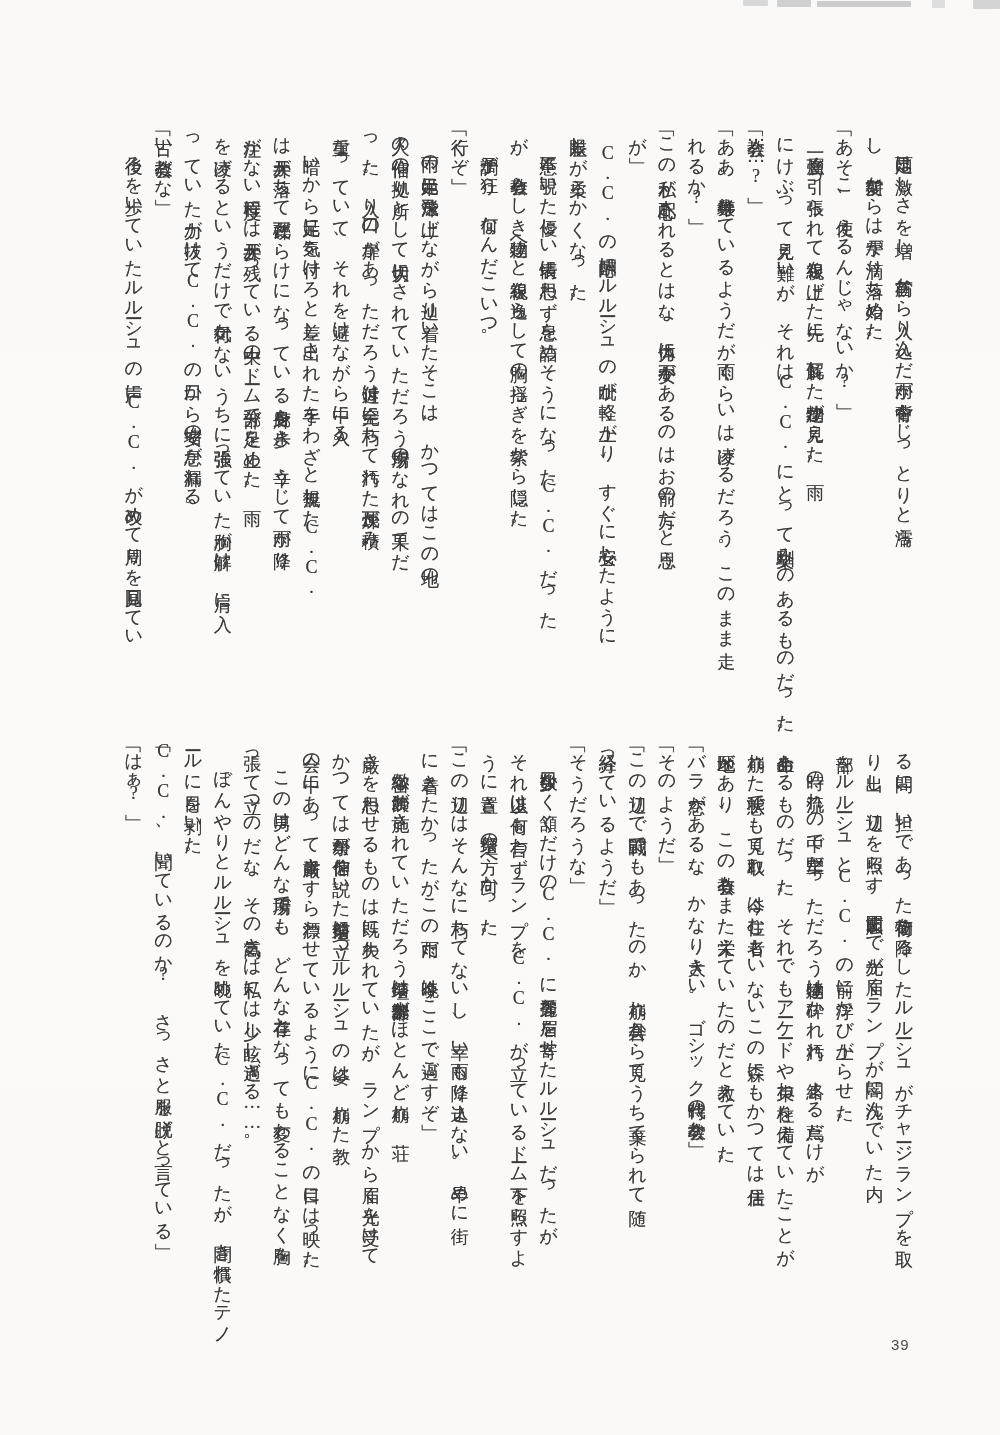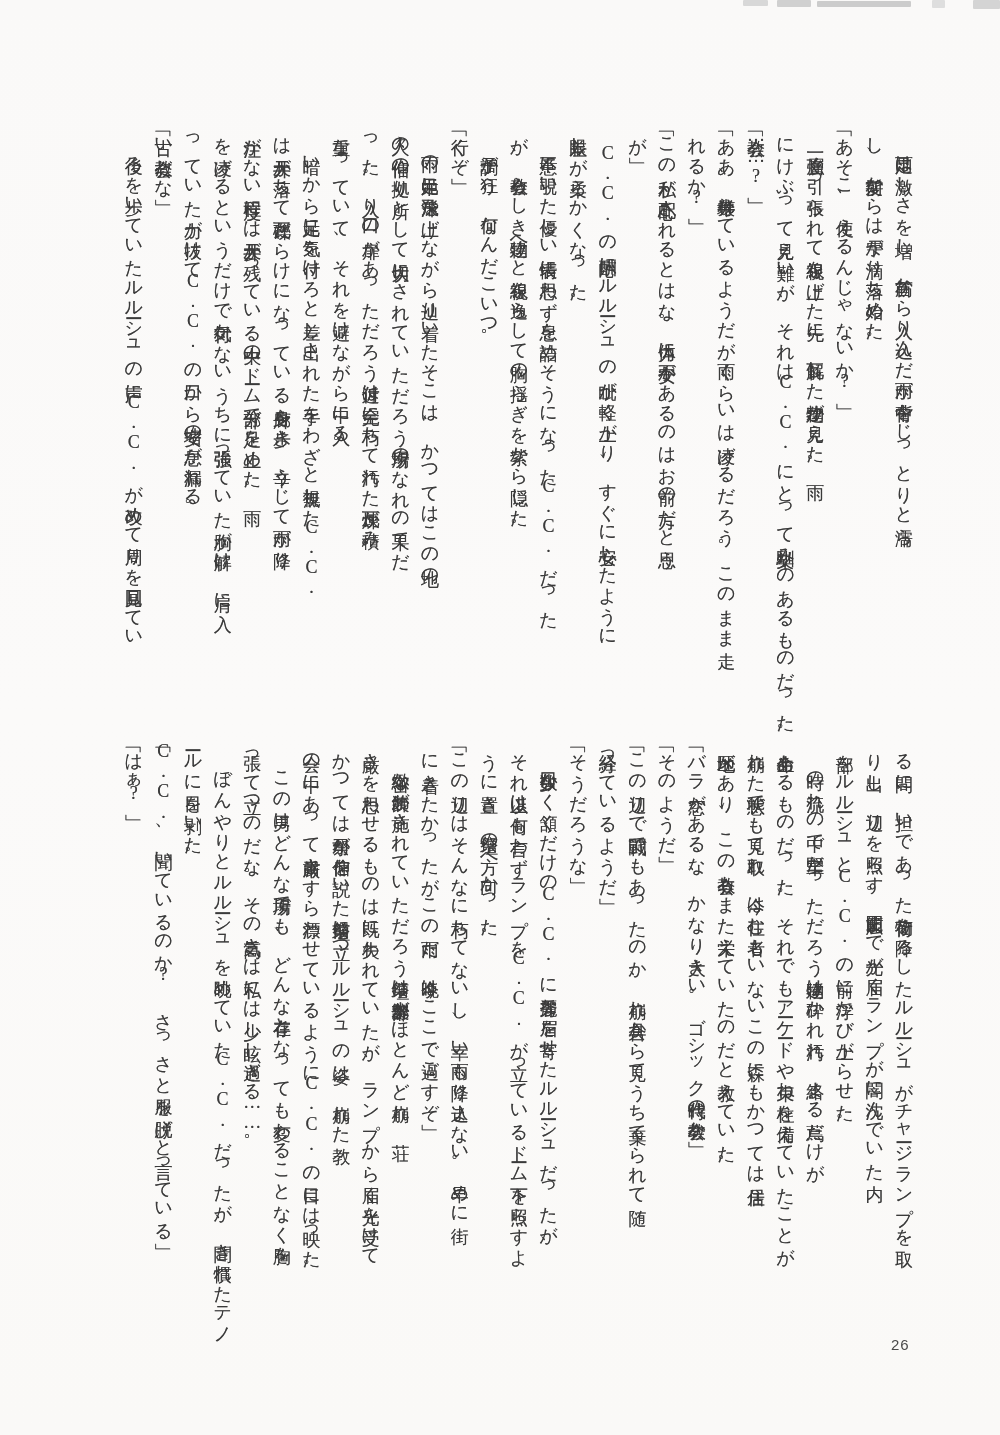--- a/index.html
+++ b/index.html
@@ -130,15 +130,15 @@
       <p class="tline">かつては司祭が信仰を説いた祭壇前に立つルルーシュの姿は、崩れた教</p>
       <p class="tline">会の中にあって厳粛さすら漂わせているようにC.C.の目には映った。</p>
       <p class="tline">　この男はどんな場所でも、どんな存在となっても変わることなく胸を</p>
       <p class="tline">張って立つのだな。その気高さは私には少し眩し過ぎる……。</p>
       <p class="tline">　ぼんやりとルルーシュを眺めていたC.C.だったが、聞き慣れたテノ</p>
       <p class="tline">ールに目を剥いた。</p>
       <p class="tline">「C.C.、聞いているのか?　さっさと服を脱げと言っている」</p>
       <p class="tline">「はぁ?」</p>
     </div>
 
-  <div class="page-number">26</div>
+  <div class="page-number">39</div>
 
 </div>
 
 </body></html>

